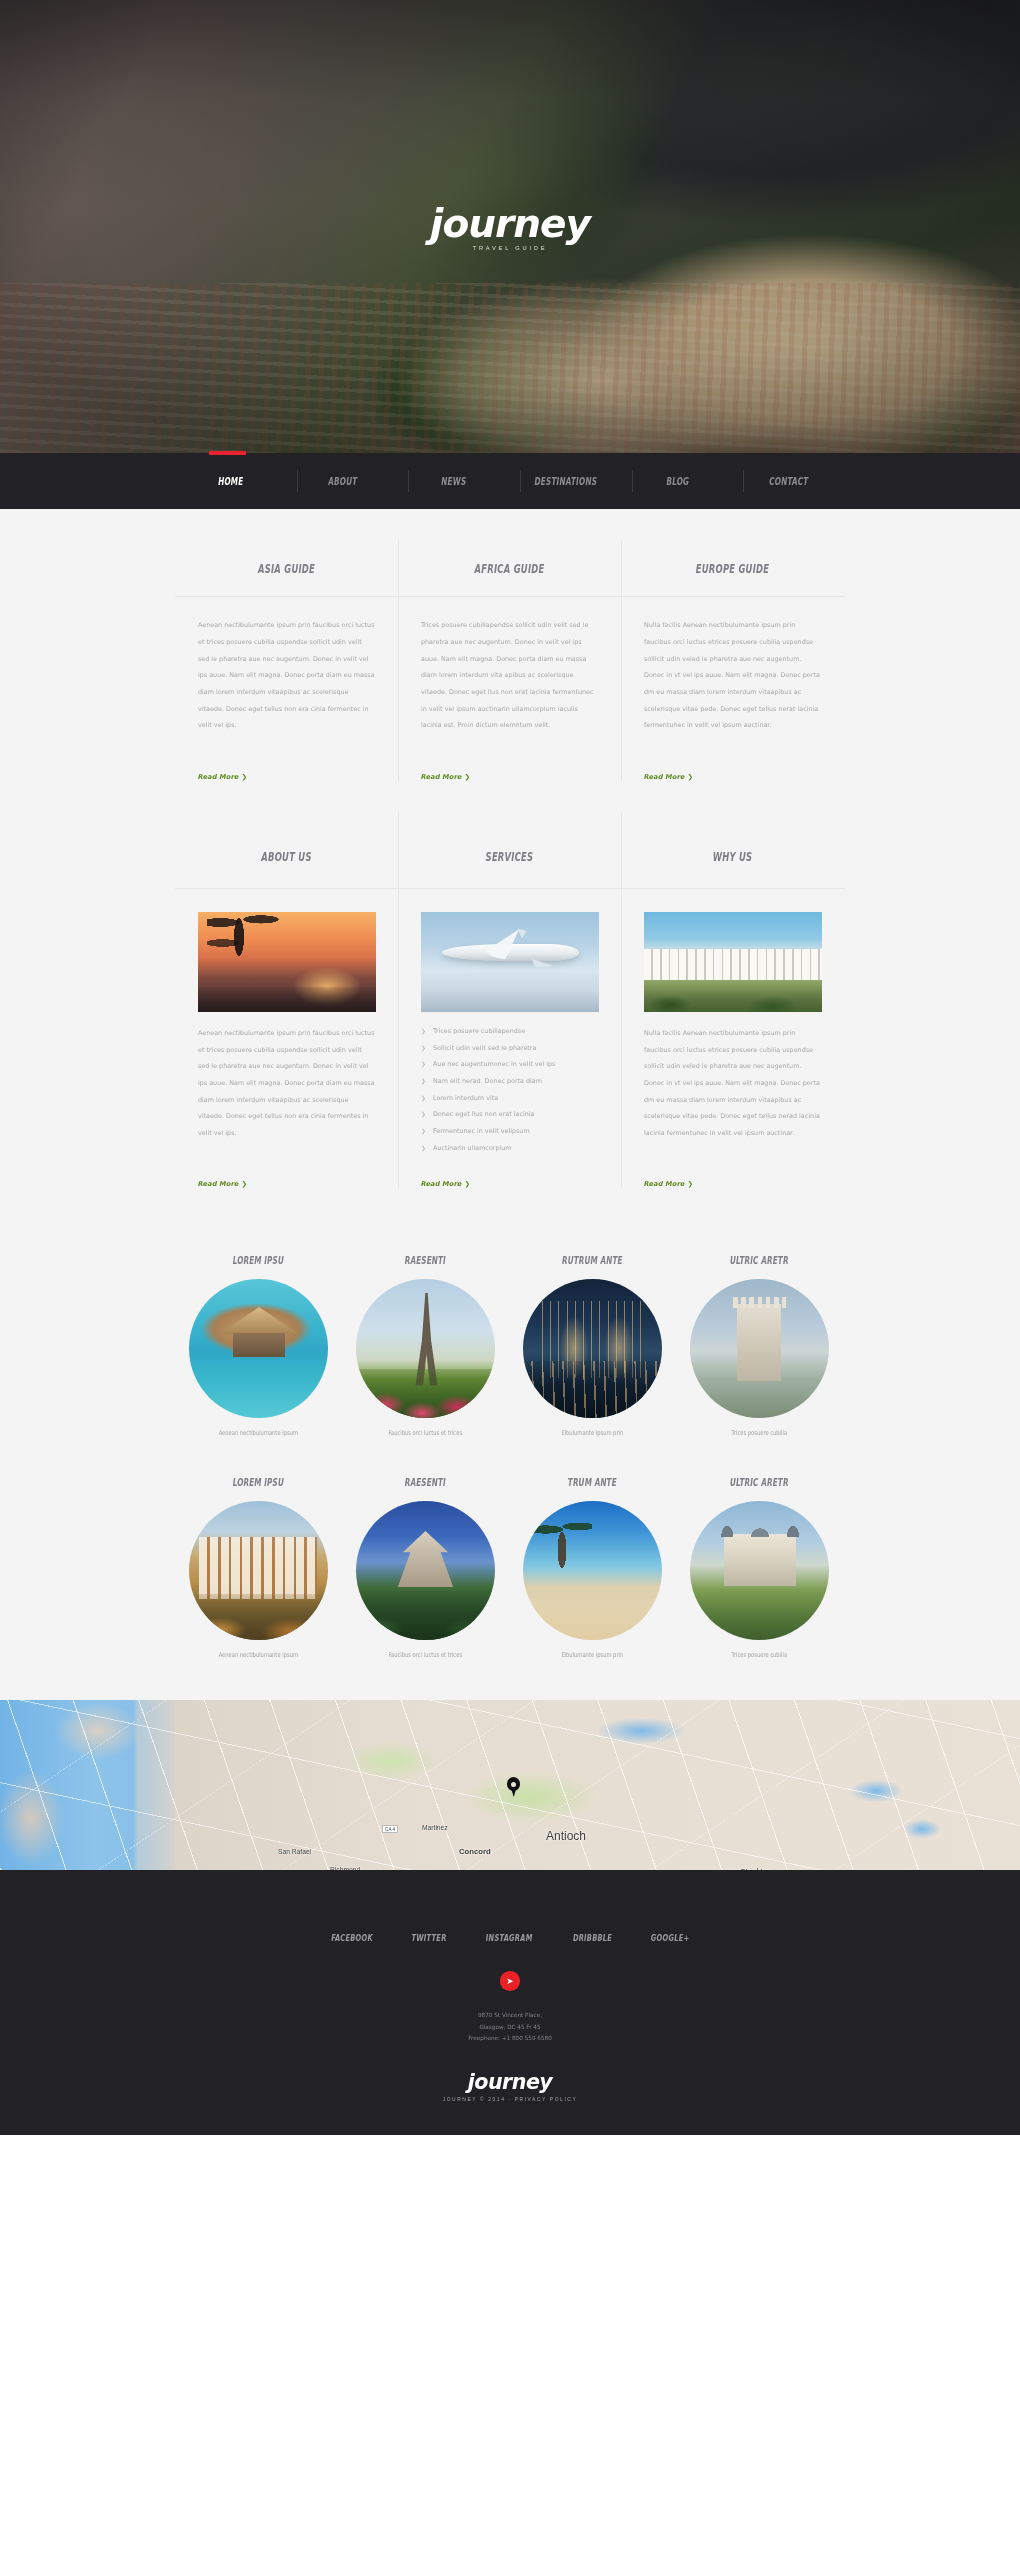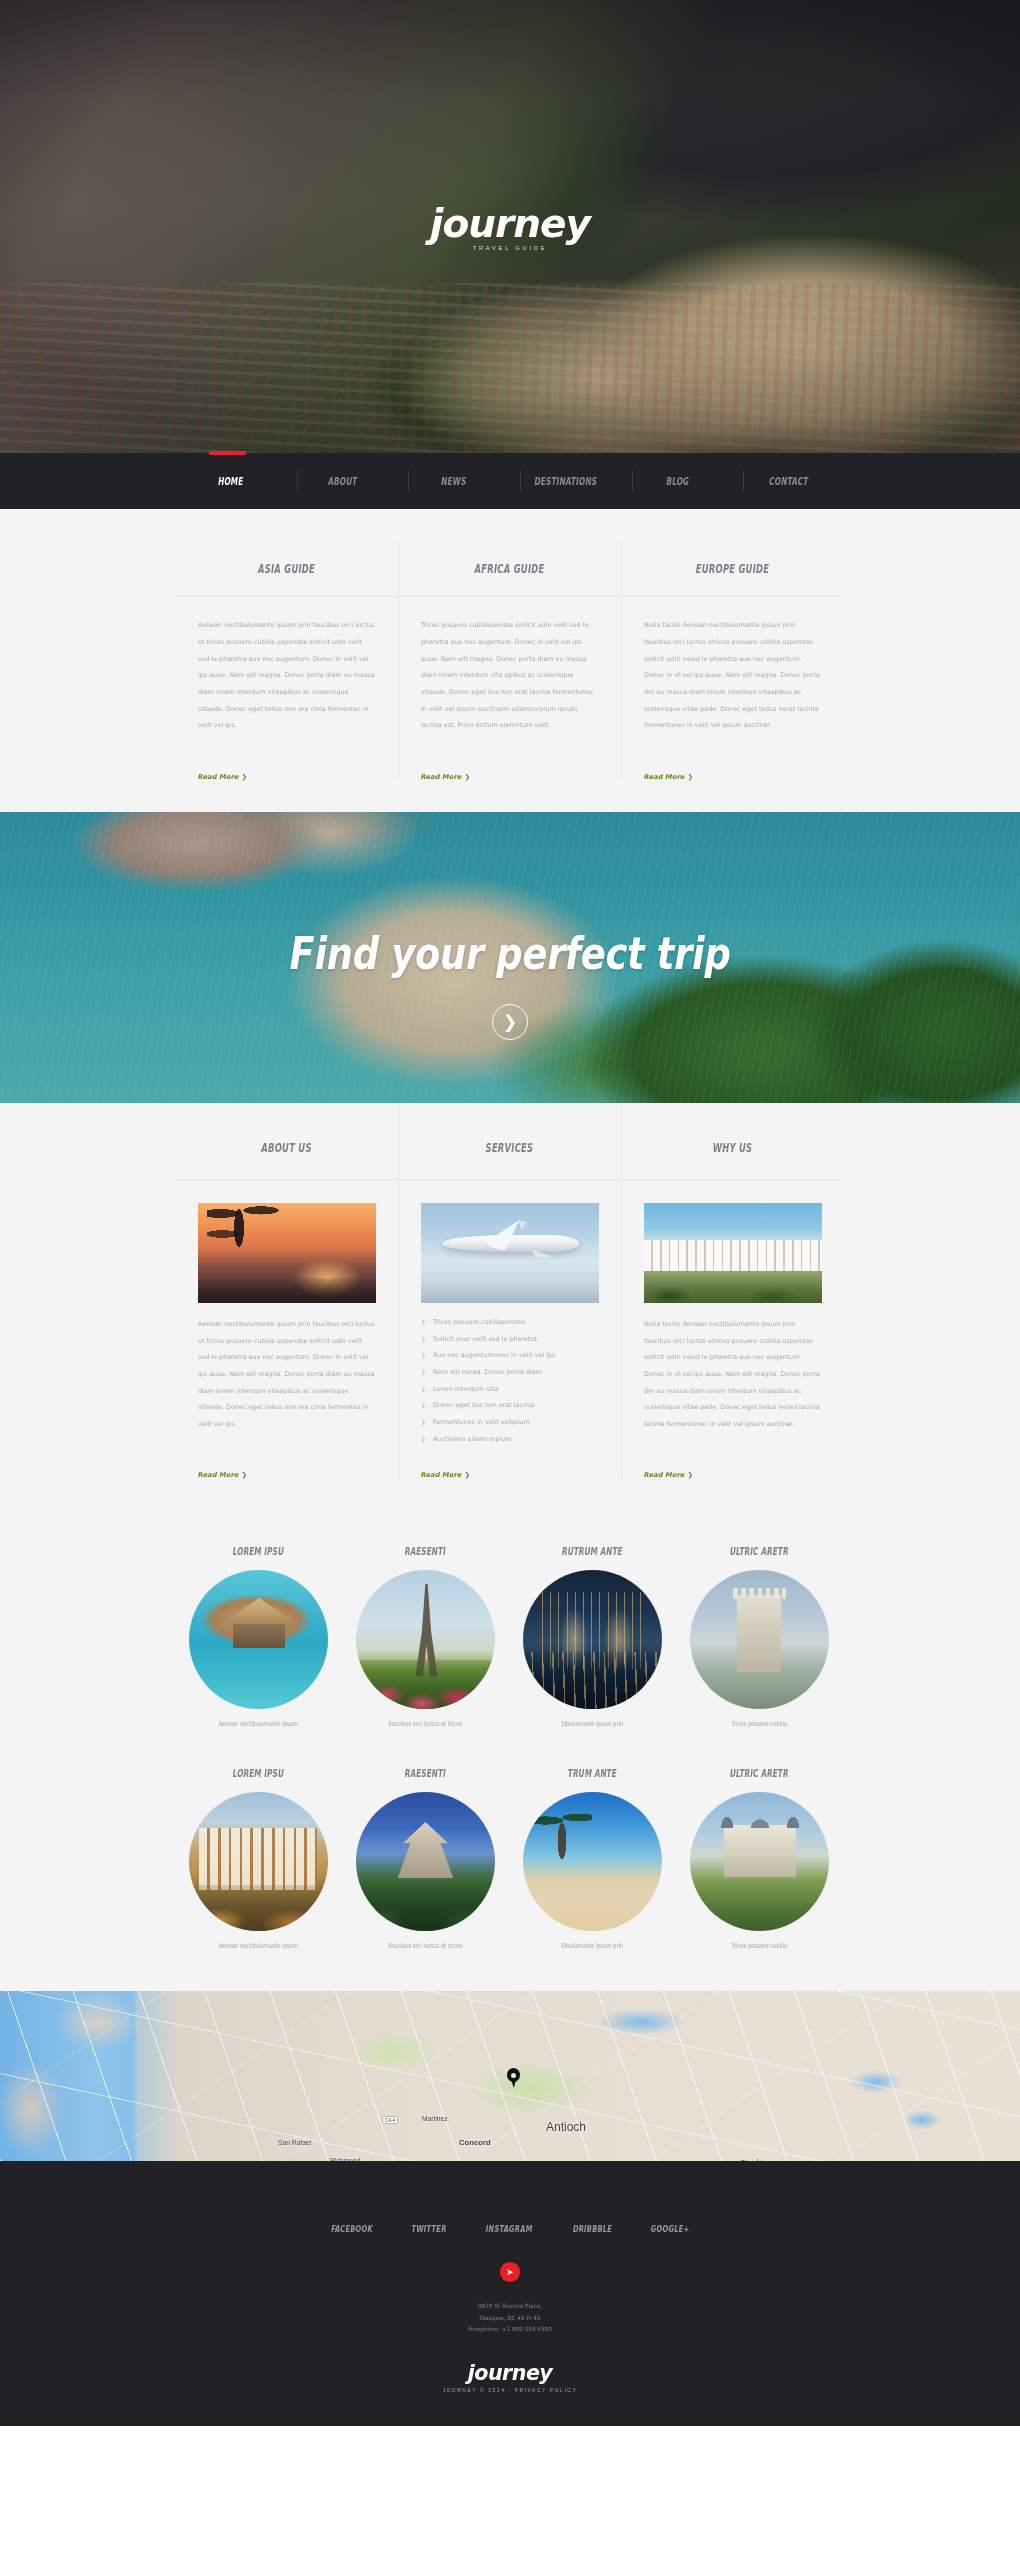--- a/index.html
+++ b/index.html
@@ -623,28 +623,20 @@
         <div>
           <span class="readmore"><span>Read More</span><span class="chev">❯</span></span>
         </div>
         <div>
           <span class="readmore"><span>Read More</span><span class="chev">❯</span></span>
         </div>
       </div>
     </div>
   </div>
 
-  <div class="banner">
-    <div class="banner-img"></div>
-    <div class="banner-overlay"></div>
-    <div class="banner-title">Find your perfect trip</div>
-    <div class="banner-arrow">
-      <span>❯</span>
-    </div>
-  </div>
 
   <div class="section about">
     <div class="container">
       <div class="heads">
         <div>
           <div class="sec-head">ABOUT US</div>
         </div>
         <div>
           <div class="sec-head">SERVICES</div>
         </div>
@@ -660,21 +652,21 @@
         </div>
         <div class="col3">
           <div class="thumb thumb-plane"></div>
           <ul class="svc-list" style="padding-top:11.3px">
             <li>
                 <span class="b">❯</span>
                 <span>Trices posuere cubiliapendse</span>
               </li>
             <li>
                 <span class="b">❯</span>
-                <span>Sollicit your velit sed le pharetra</span>
+                <span>Sollicit udin velit sed le pharetra</span>
               </li>
             <li>
                 <span class="b">❯</span>
                 <span>Aue nec augentumonec in velit vel ips</span>
               </li>
             <li>
                 <span class="b">❯</span>
                 <span>Nam elit nerad. Donec porta diam</span>
               </li>
             <li>

